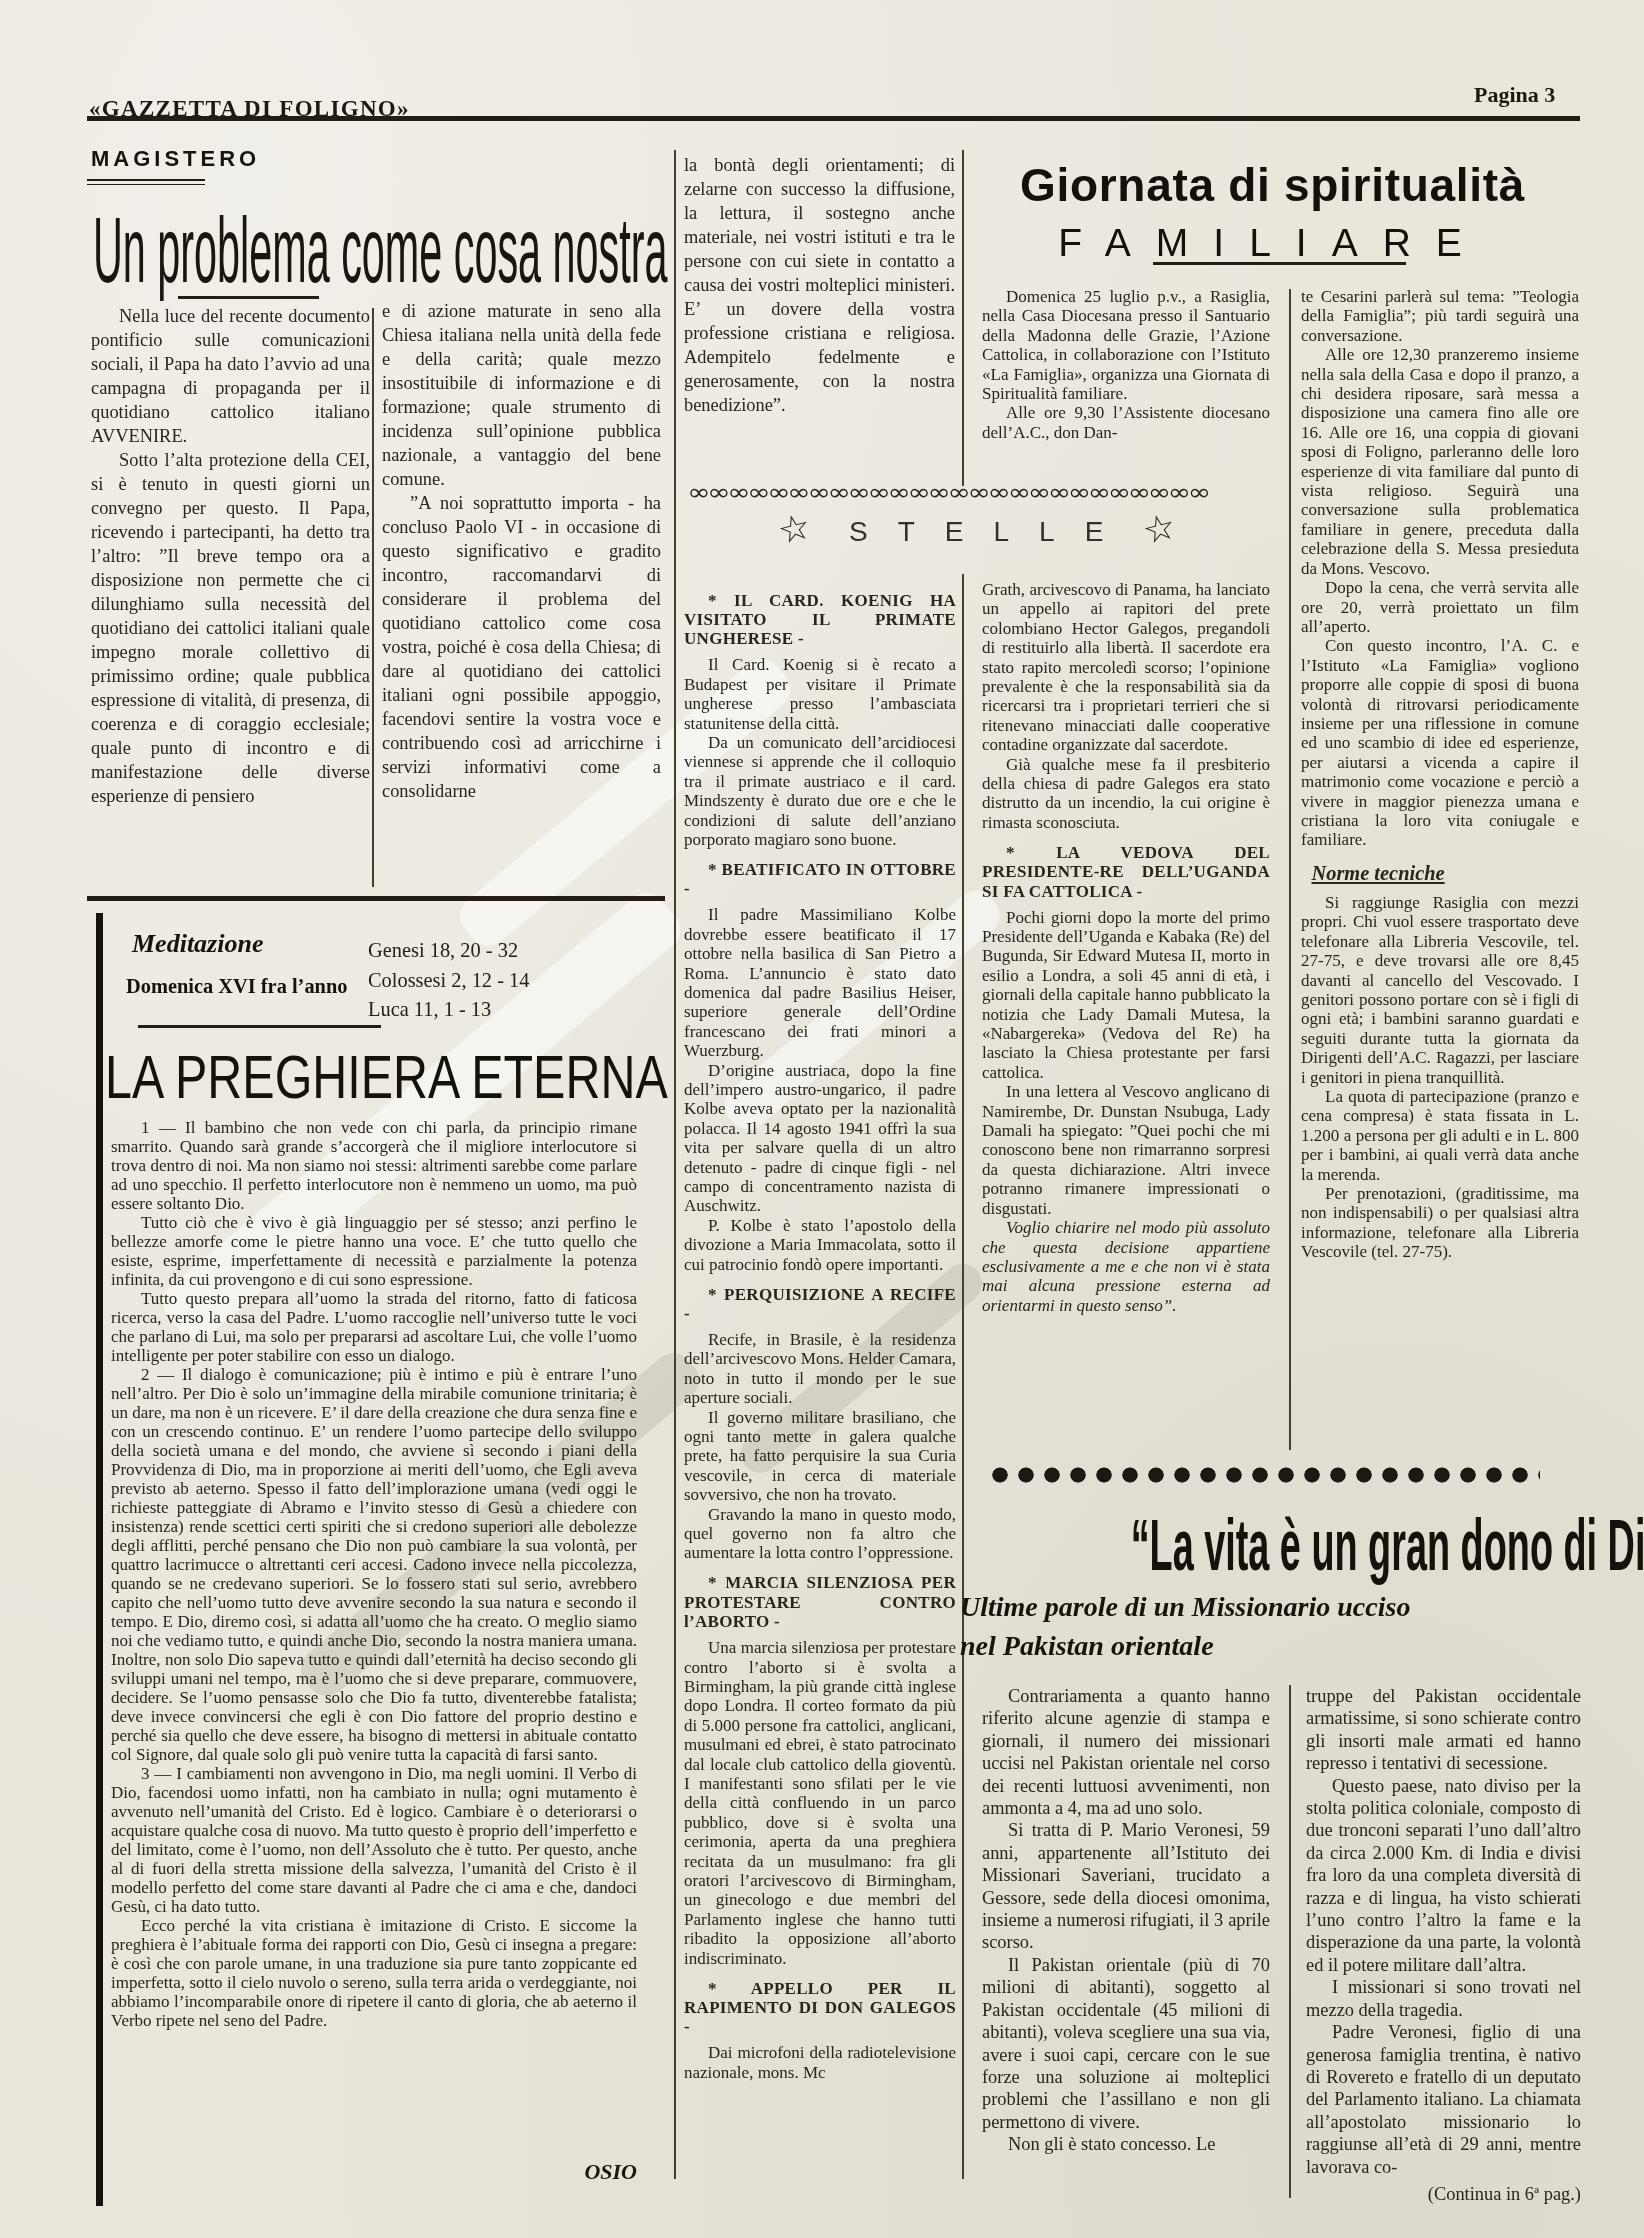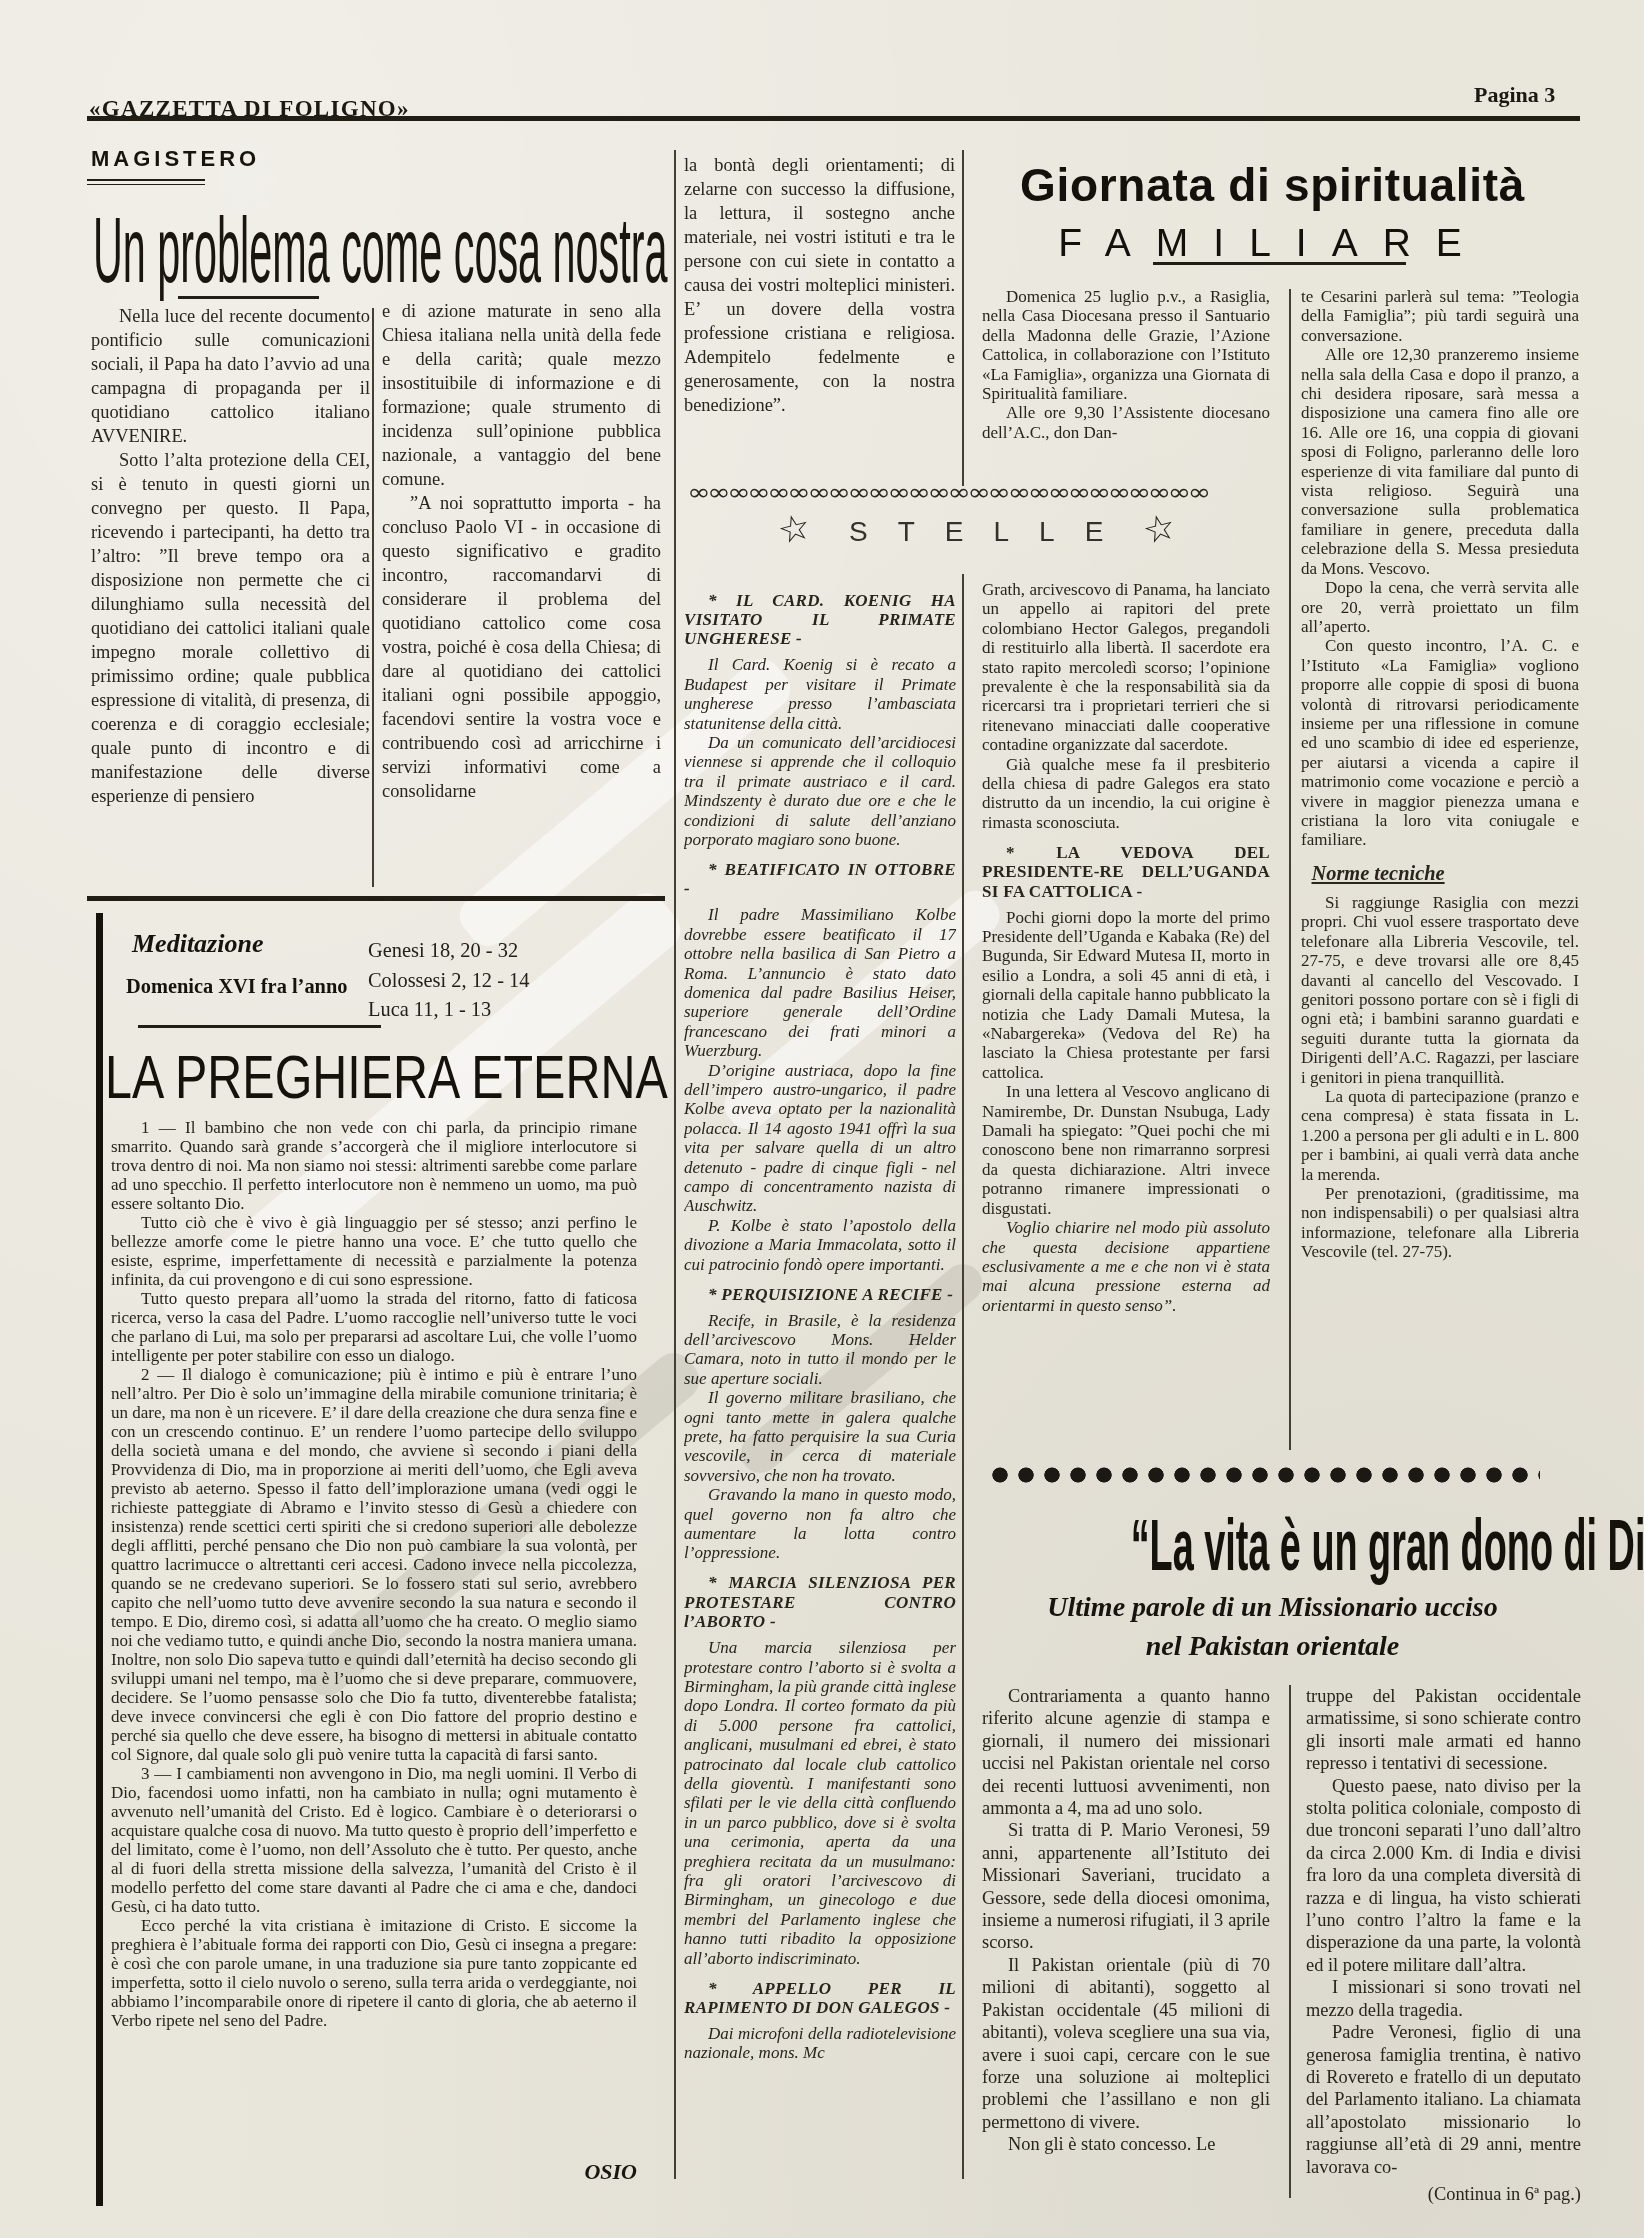--- a/index.html
+++ b/index.html
@@ -27,21 +27,21 @@
   .star{font-family:"DejaVu Sans",sans-serif;font-size:36px;color:#23201a;display:inline-block;transform:rotate(-14deg);}
   .chain{font-family:"DejaVu Sans",sans-serif;font-size:28px;letter-spacing:-3.3px;color:#2c2820;
          white-space:nowrap;overflow:hidden;transform:scaleY(.82);transform-origin:left top;}
   .medlabel{font-size:26px;font-weight:700;font-style:italic;color:#17130c;}
   .medsunday{font-size:20.4px;font-weight:700;color:#17130c;}
   .medrefs p{margin:0 0 6.6px 0;font-size:20.4px;color:#24201a;}
   .medtitle{font-family:"Liberation Sans",sans-serif;font-size:57px;font-weight:400;white-space:nowrap;color:#15120c;
             transform:scale(0.85,1.08);transform-origin:left top;display:inline-block;}
   .lavita-head{font-family:"Liberation Sans",sans-serif;font-size:61px;font-weight:700;white-space:nowrap;color:#15110b;
                transform:scale(0.62,1.18);transform-origin:center top;display:inline-block;}
-  .lavita-sub{font-size:28px;font-weight:700;font-style:italic;color:#17130d;text-align:center;}
+  .lavita-sub{font-size:28px;font-weight:700;font-style:italic;color:#17130d;text-align:left;}
   
   .colA{font-size:18.4px;line-height:24px;text-align:justify;}
   .colA .para{margin:0;text-indent:28px;}
   .colB{font-size:17px;line-height:19.4px;text-align:justify;}
   .colB .para{margin:0;text-indent:24px;}
   .colC{font-size:18.4px;line-height:22.4px;text-align:justify;}
   .colC .para{margin:0;text-indent:26px;}
   .med-body{font-size:17px;line-height:19px;text-align:justify;}
   .med-body .para{margin:0;text-indent:30px;}
   .para.s-c{text-indent:0;}
@@ -97,21 +97,21 @@
   <div class="abs vrule" style="left:1289px;top:1685px;height:513px;"></div>
 
   <div class="abs chain" style="left:687px;top:479px;width:579px;height:32px;">∞∞∞∞∞∞∞∞∞∞∞∞∞∞∞∞∞∞∞∞∞∞∞∞∞∞</div>
 
   <div class="abs" style="left:684px;top:508px;width:585px;height:62px;text-align:center;">
     <span class="star" style="margin-right:36px;">☆</span>
     <span class="stelle-title">STELLE</span>
     <span class="star" style="margin-left:6.6px;">☆</span>
   </div>
 
-  <div class="abs colB clip" style="left:684px;top:580px;width:272px;height:1597px;font-style:italic;">
+  <div class="abs colB clip" style="left:684px;top:580px;width:272px;height:1597px;">
       <p class="para s-h">* IL CARD. KOENIG HA VISITATO IL PRIMATE UNGHERESE -</p>
       <p class="para s-p">Il Card. Koenig si è recato a Budapest per visitare il Primate ungherese presso l’ambasciata statunitense della città.</p>
       <p class="para s-p">Da un comunicato dell’arcidiocesi viennese si apprende che il colloquio tra il primate austriaco e il card. Mindszenty è durato due ore e che le condizioni di salute dell’anziano porporato magiaro sono buone.</p>
       <p class="para s-h">* BEATIFICATO IN OTTOBRE -</p>
       <p class="para s-p">Il padre Massimiliano Kolbe dovrebbe essere beatificato il 17 ottobre nella basilica di San Pietro a Roma. L’annuncio è stato dato domenica dal padre Basilius Heiser, superiore generale dell’Ordine francescano dei frati minori a Wuerzburg.</p>
       <p class="para s-p">D’origine austriaca, dopo la fine dell’impero austro-ungarico, il padre Kolbe aveva optato per la nazionalità polacca. Il 14 agosto 1941 offrì la sua vita per salvare quella di un altro detenuto - padre di cinque figli - nel campo di concentramento nazista di Auschwitz.</p>
       <p class="para s-p">P. Kolbe è stato l’apostolo della divozione a Maria Immacolata, sotto il cui patrocinio fondò opere importanti.</p>
       <p class="para s-h">* PERQUISIZIONE A RECIFE -</p>
       <p class="para s-p">Recife, in Brasile, è la residenza dell’arcivescovo Mons. Helder Camara, noto in tutto il mondo per le sue aperture sociali.</p>
       <p class="para s-p">Il governo militare brasiliano, che ogni tanto mette in galera qualche prete, ha fatto perquisire la sua Curia vescovile, in cerca di materiale sovversivo, che non ha trovato.</p>

